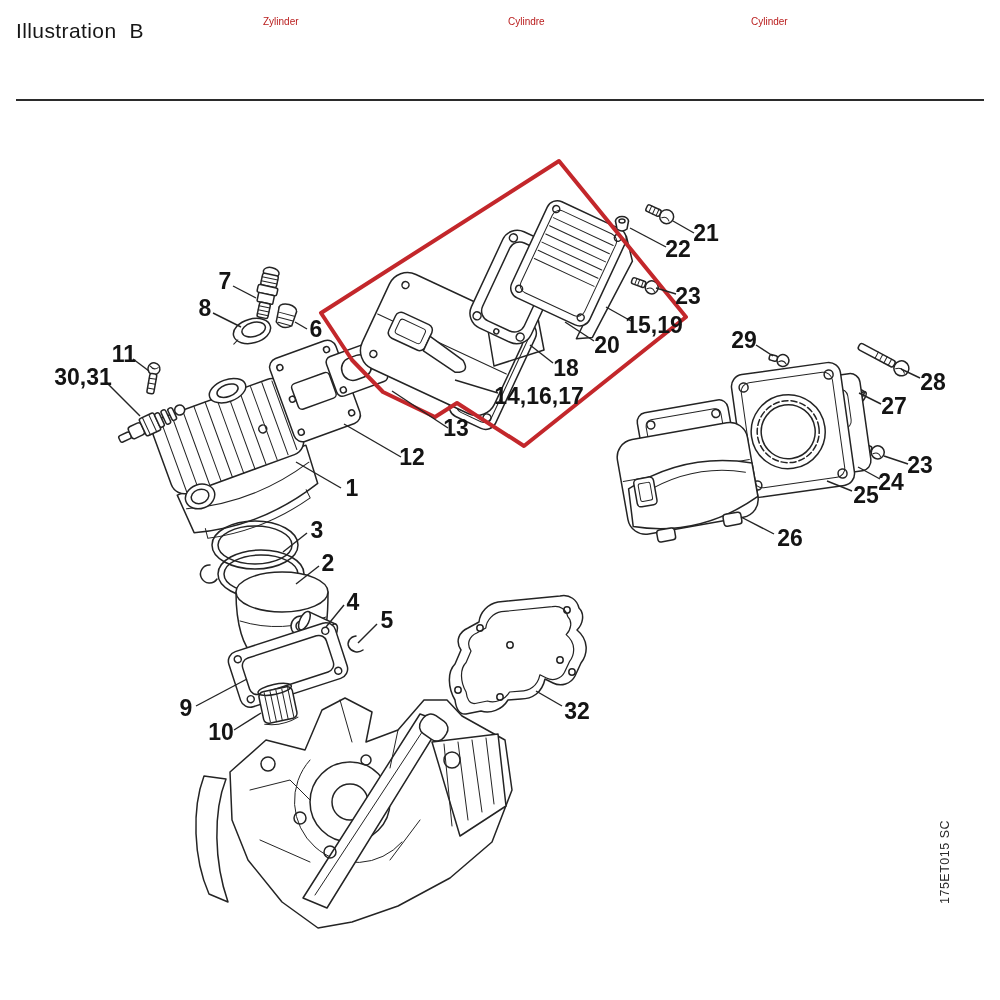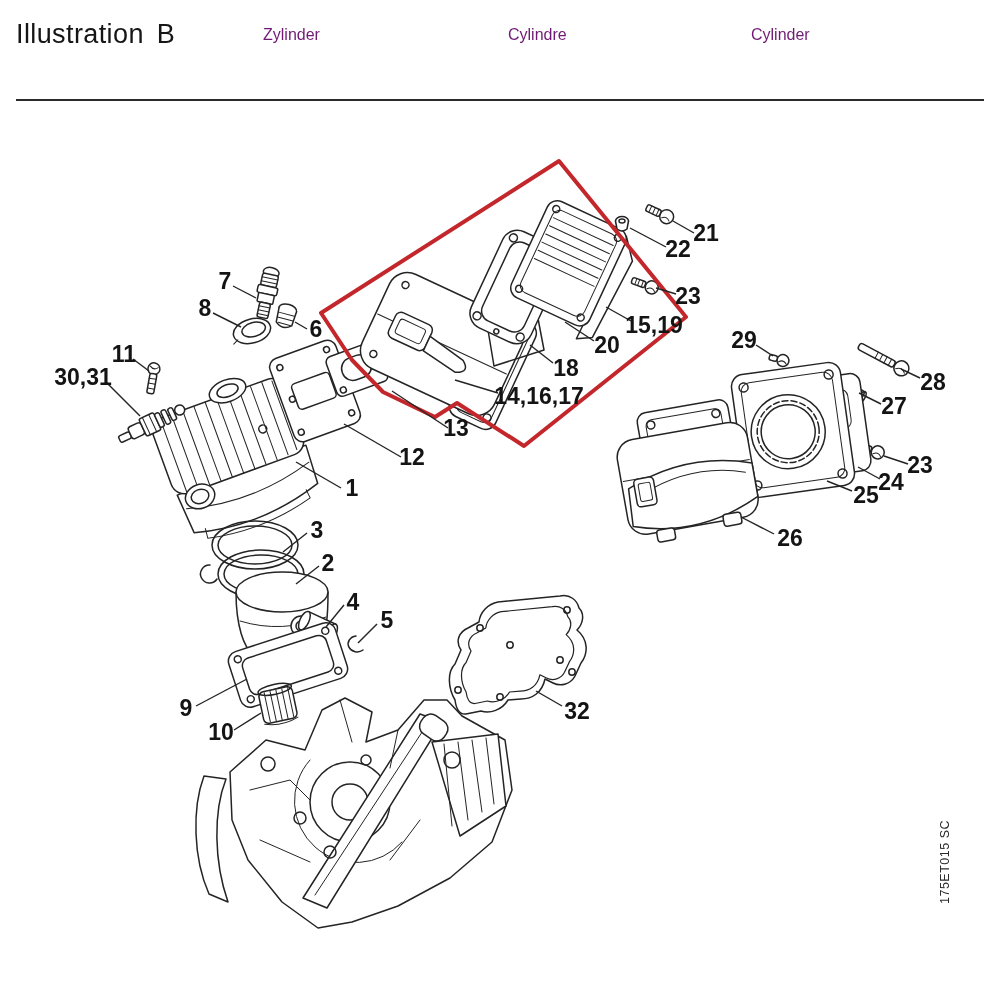--- a/index.html
+++ b/index.html
@@ -1,20 +1,20 @@
 <!DOCTYPE html>
 <html><head>
 <meta charset="utf-8">
 <style>
   html,body{margin:0;padding:0;background:#fff}
   .page{position:relative;width:1000px;height:1000px;background:#fff;
         font-family:"Liberation Sans",sans-serif;color:#111;overflow:hidden}
-  .title{position:absolute;left:16px;top:19px;font-size:27px;letter-spacing:.4px;color:#161616}
+  .title{position:absolute;left:16px;top:19px;font-size:21px;letter-spacing:.4px;color:#161616}
   .title-code{margin-left:13px}
-  .lang{position:absolute;top:26px;font-size:16px;color:#701a75}
+  .lang{position:absolute;top:16px;font-size:10px;color:#b91c1c}
   .lang-de{left:263px}.lang-en{left:508px}.lang-fr{left:751px}
   .rule{position:absolute;left:16px;right:16px;top:99px;height:2px;background:#2b2b2b}
   svg.diagram{position:absolute;left:0;top:0}
   .ln{stroke:#242424;stroke-width:1.5;fill:none;stroke-linecap:round;stroke-linejoin:round}
   .fw{fill:#ffffff}
   .thin{stroke-width:1}
   .callout{font:bold 23px "Liberation Sans",sans-serif;fill:#141414;text-anchor:middle}
   .code-text{font:12.5px "Liberation Sans",sans-serif;fill:#2a2a2a;text-anchor:middle;letter-spacing:.5px}
   .leader{stroke:#242424;stroke-width:1.4}
 </style>

